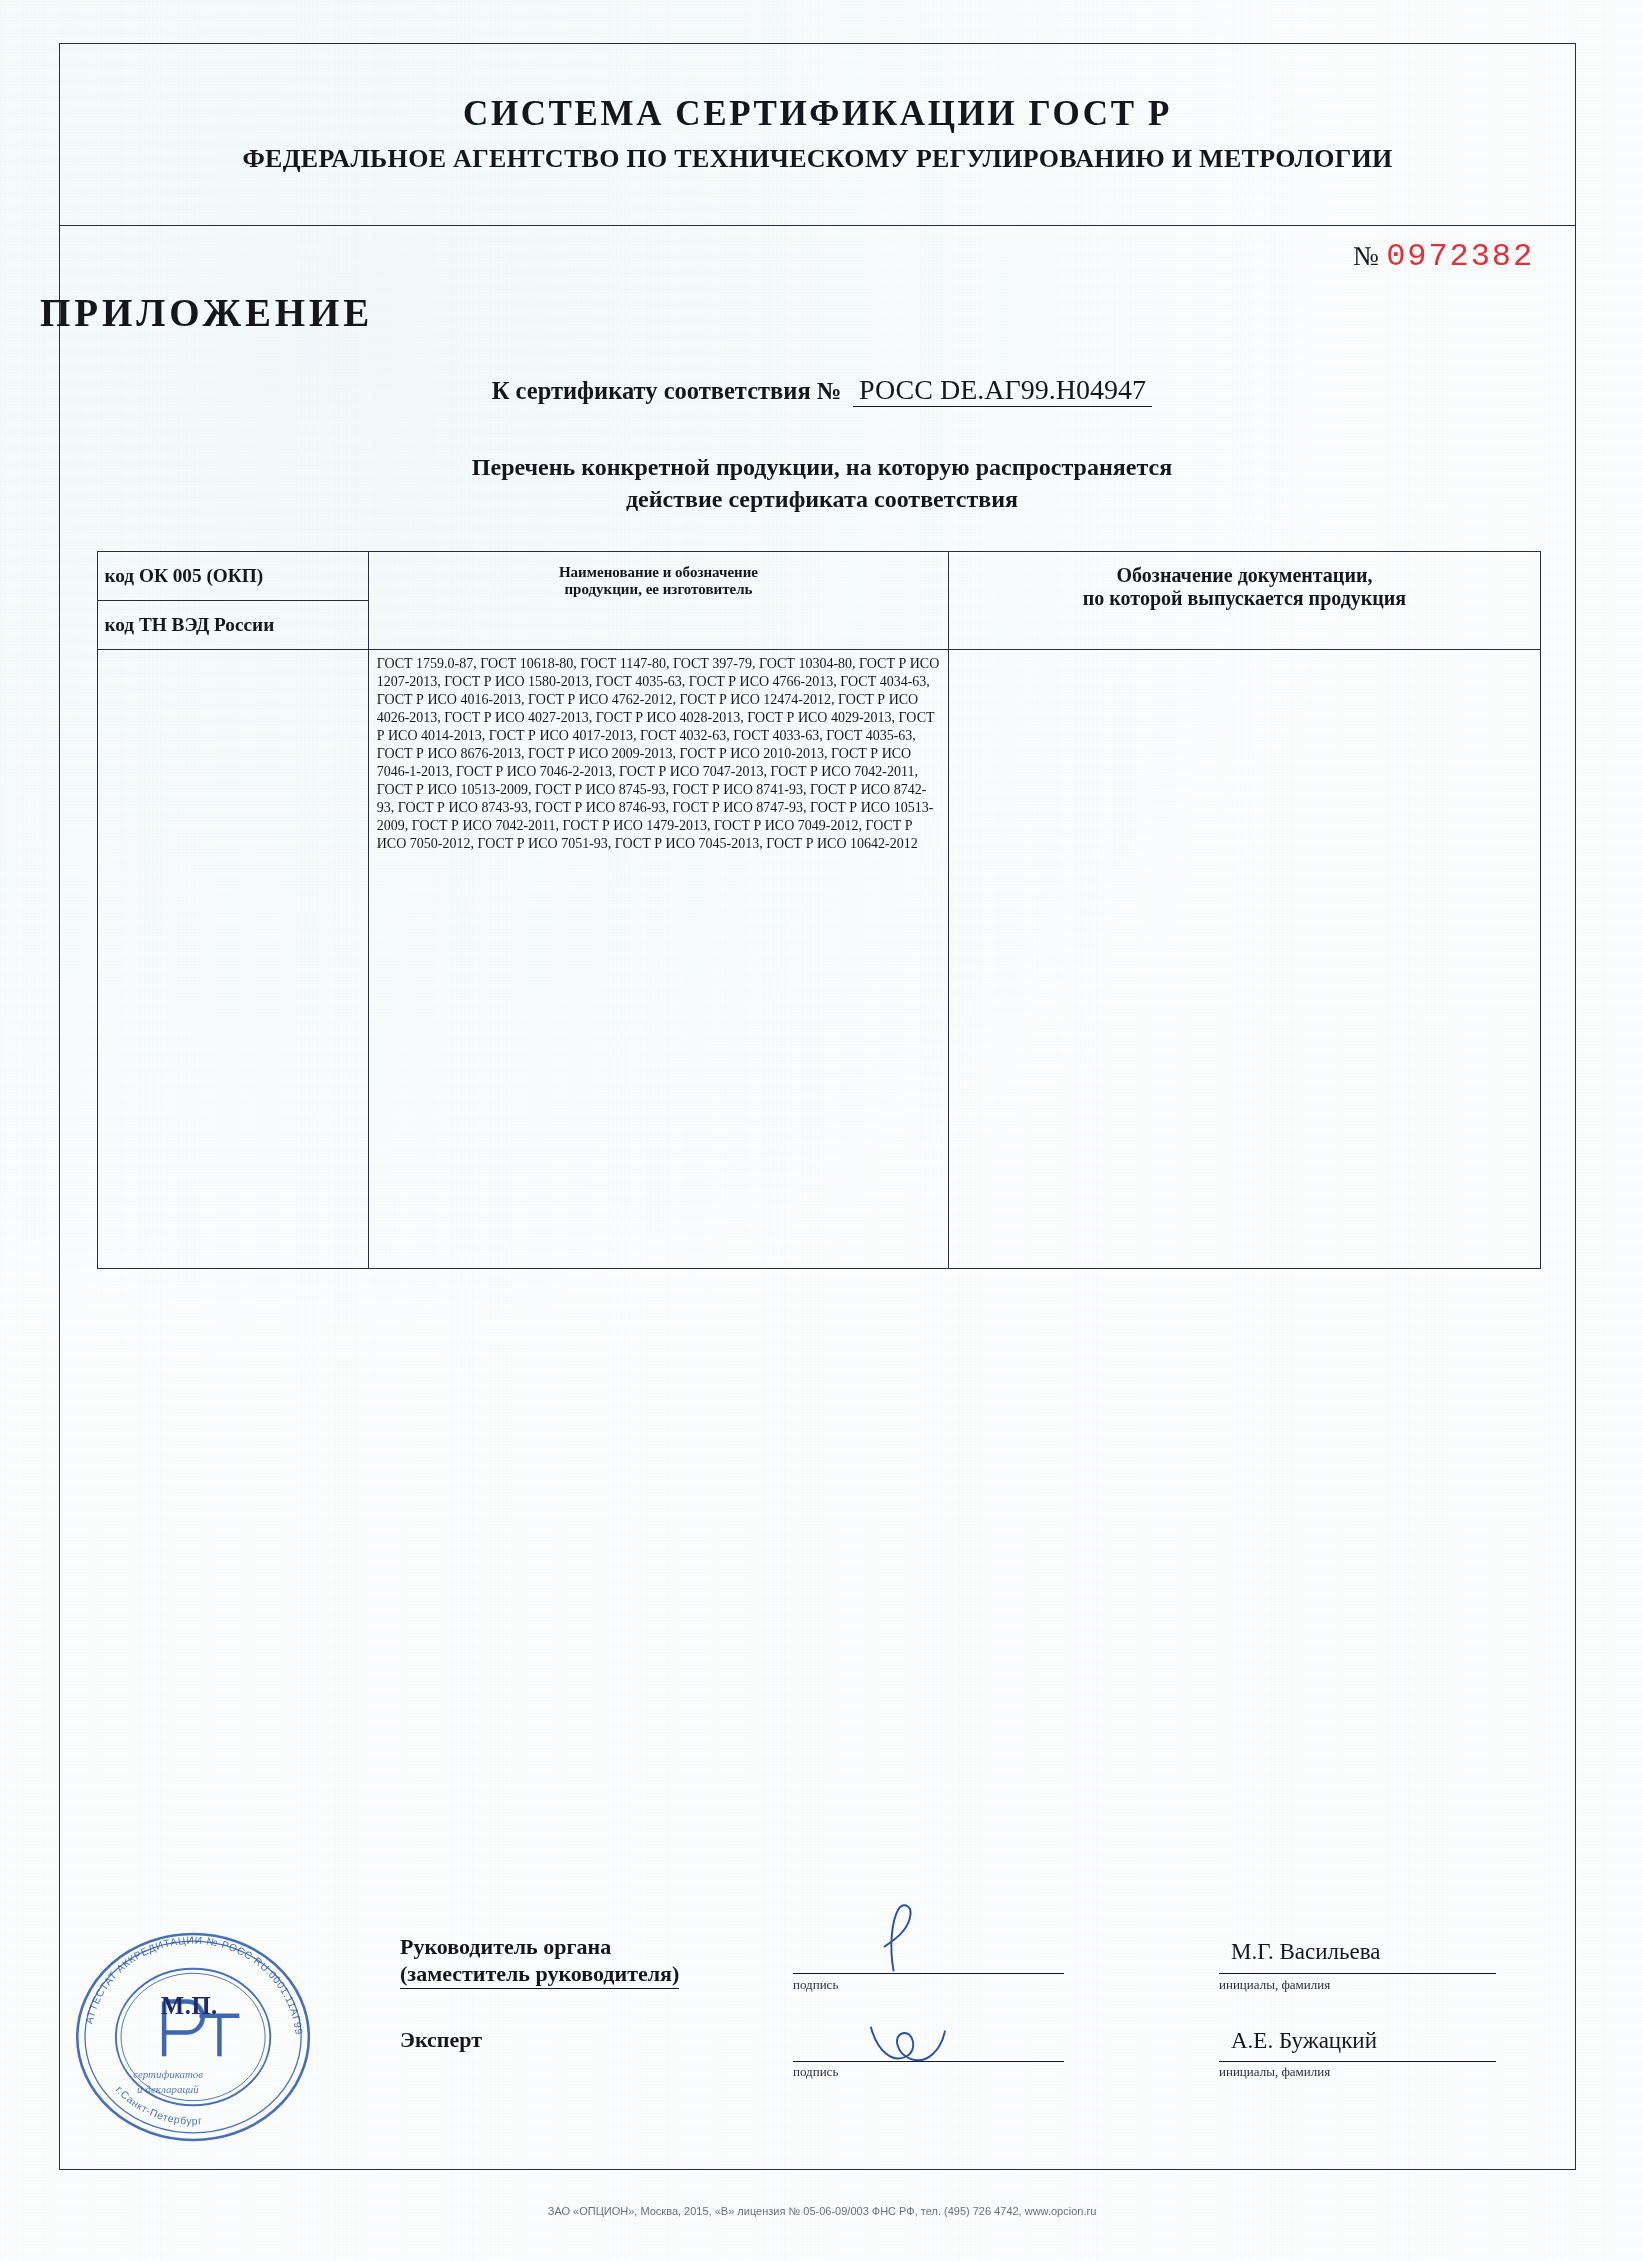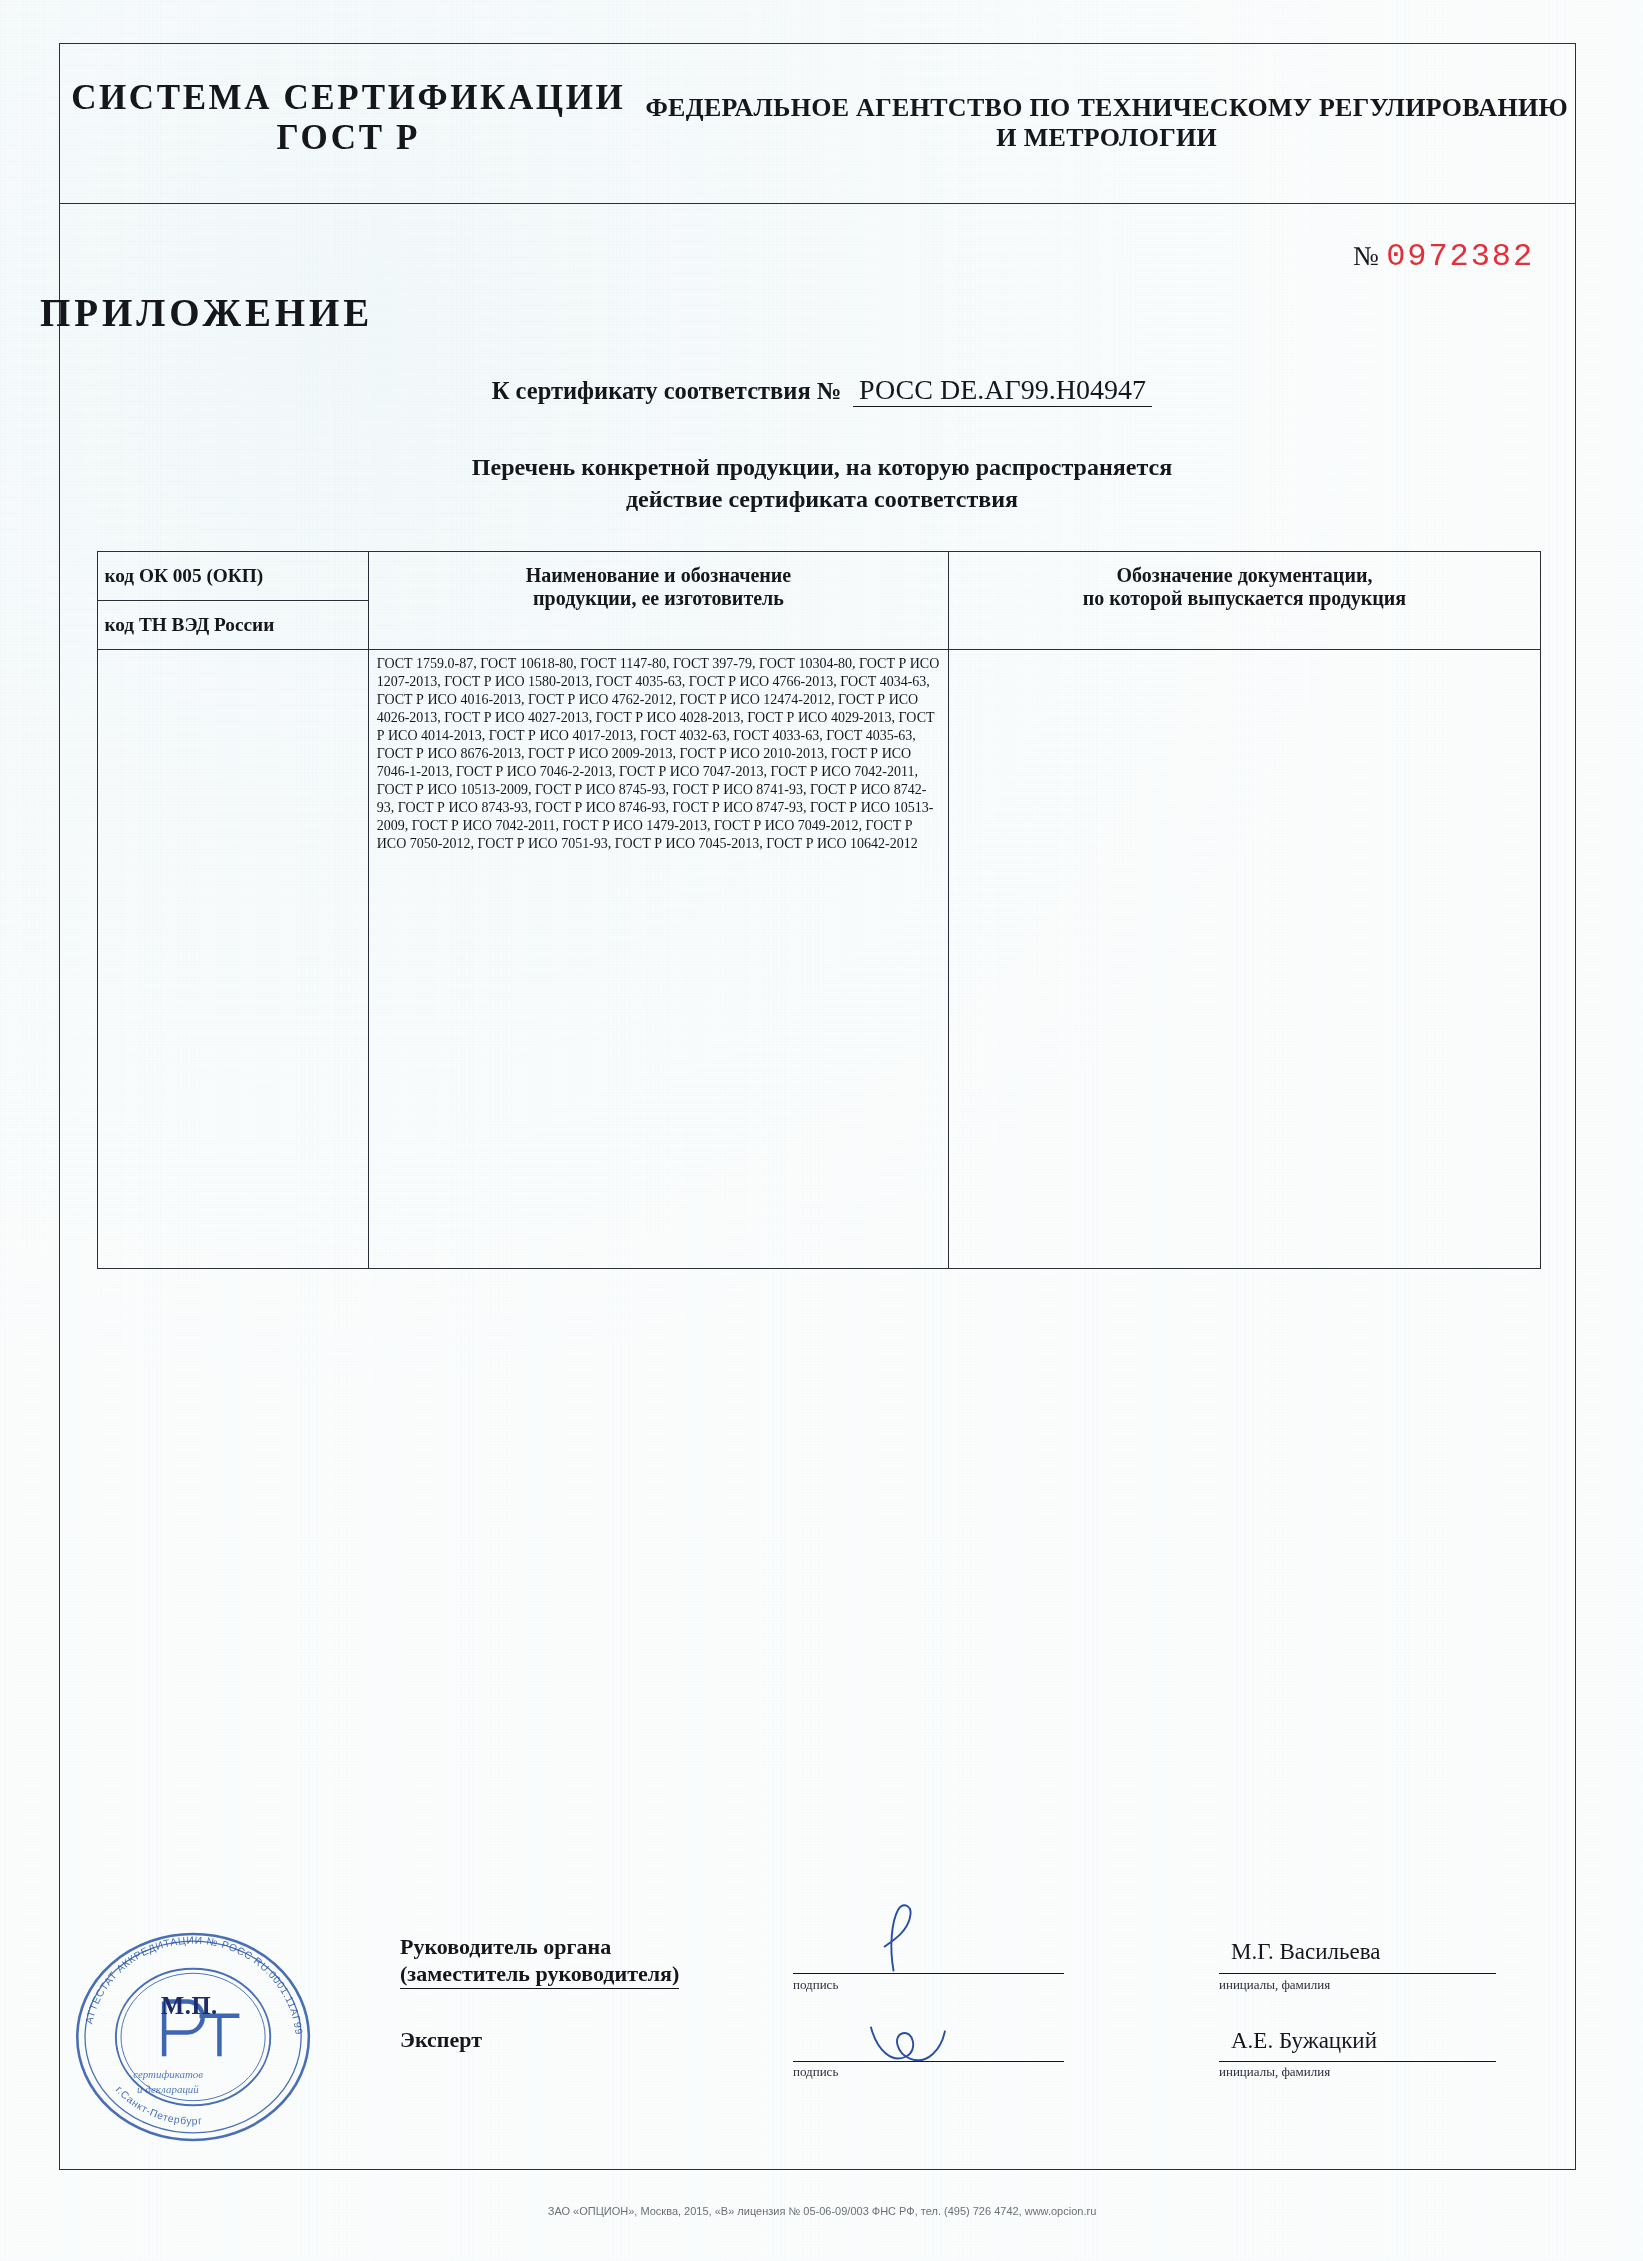--- a/index.html
+++ b/index.html
@@ -37,24 +37,25 @@
     width: 1517px;
     height: 2127px;
     border: 1.9px solid #2b2f3a;
     box-sizing: border-box;
   }
   .header-box {
     position: absolute;
     left: 59px;
     top: 43px;
     width: 1517px;
-    height: 161px;
+    height: 183px;
     border-bottom: 1.9px solid #2b2f3a;
     box-sizing: border-box;
     display: flex;
+    flex-direction: column;
     align-items: center;
     justify-content: center;
   }
   .header-line1 {
     font-size: 35px;
     font-weight: bold;
     letter-spacing: 2.6px;
     color: #15171d;
     text-align: center;
     margin-bottom: 10.3px;
@@ -146,21 +147,21 @@
     font-weight: bold;
     text-align: left;
     padding: 13px 6.4px;
     color: #15171d;
   }
   .head-cell-a {
     border-bottom: 1.9px solid #2b2f3a;
   }
   .col-head-mid {
     width: 580px;
-    font-size: 20px;
+    font-size: 15px;
     font-weight: bold;
     text-align: center;
     color: #15171d;
     vertical-align: middle;
     padding: 11.6px 13px;
   }
   .col-head-right {
     font-size: 20px;
     font-weight: bold;
     text-align: center;

